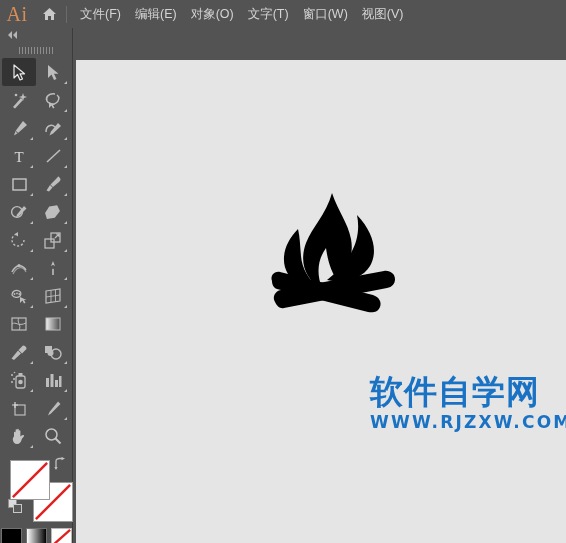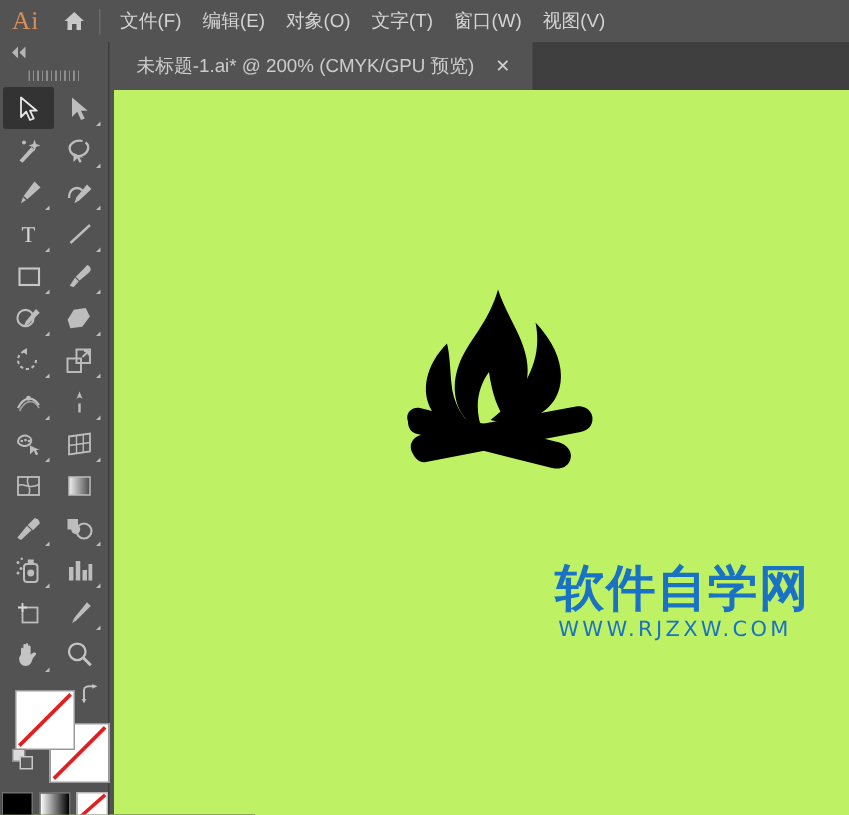--- a/index.html
+++ b/index.html
@@ -11,21 +11,21 @@
   }
   #app{position:relative;width:566px;height:543px;background:#535353;}
 
   
   .menubar{
     position:absolute;left:0;top:0;width:566px;height:28px;
     background:#535353;display:flex;align-items:center;
   }
   .ai-logo{
     width:34px;height:28px;display:flex;align-items:center;justify-content:center;
-    color:#d98e57;font-size:17px;font-weight:400;letter-spacing:.5px;
+    color:#d98e57;font-size:20px;font-weight:400;letter-spacing:.5px;
     font-family:"Liberation Serif","DejaVu Serif",serif;
   }
   .home-icon{width:30px;height:28px;display:flex;align-items:center;justify-content:center;}
   .mb-sep{width:1px;height:17px;background:#6b6b6b;margin:0 6px 0 2px;}
   .menu-item{
     color:#d4d4d4;font-size:12.5px;padding:16px 7px;height:28px;
     display:flex;align-items:center;white-space:nowrap;
   }
 
   
@@ -40,31 +40,31 @@
   .tab-label{color:#ccc;font-size:12.5px;white-space:nowrap;}
   .tab-close{
     margin-left:13px;margin-right:12px;color:#cfcfcf;font-size:12px;
     width:12px;height:12px;display:flex;align-items:center;justify-content:center;
     font-family:"DejaVu Sans",sans-serif;
   }
 
   
   .canvas-wrap{
     position:absolute;left:76px;top:60px;width:490px;height:483px;
-    background:#bef264;overflow:hidden;
+    background:#e5e5e5;overflow:hidden;
   }
   .artwork{position:absolute;left:180px;top:125px;width:160px;height:150px;}
   .watermark{position:absolute;left:294px;top:315px;width:160px;}
   .wm-cn{
     color:#1a72c4;font-size:33px;font-weight:bold;letter-spacing:1px;
     line-height:1;white-space:nowrap;
     font-family:"DejaVu Sans","Liberation Sans",sans-serif;
   }
   .wm-url{
-    color:#1a72c4;font-size:14px;font-weight:normal;letter-spacing:2.2px;
+    color:#1a72c4;font-size:17px;font-weight:bold;letter-spacing:2.2px;
     margin-top:4px;white-space:nowrap;
     font-family:"DejaVu Sans","Liberation Sans",sans-serif;
     text-align:center;
   }
 
   
   .toolbar{
     position:absolute;left:0;top:28px;width:72px;height:515px;
     background:#535353;border-right:1px solid #3c3c3c;
   }
@@ -126,26 +126,20 @@
     </div>
     <div class="mb-sep"></div>
     <div class="menu-item">文件(F)</div>
     <div class="menu-item">编辑(E)</div>
     <div class="menu-item">对象(O)</div>
     <div class="menu-item">文字(T)</div>
     <div class="menu-item">窗口(W)</div>
     <div class="menu-item">视图(V)</div>
   </div>
 
-  <div class="tabbar">
-    <div class="tab" style="width: 279px;">
-      <span class="tab-label">未标题-1.ai* @ 200% (CMYK/GPU 预览)</span>
-      <span class="tab-close">✕</span>
-    </div>
-  </div>
 
   <div class="canvas-wrap">
 
     <div class="artwork">
       <svg width="160" height="150" viewBox="0 0 160 150">
         <g fill="#000000">
 
           <path d="M76 8 C70 30 56 42 50 58 C43 77 49 95 66 103
                    C60 88 62 74 70 63 C72 78 76 88 82 97
                    C92 84 98 70 95 54 C92 38 82 26 76 8 Z"></path>

